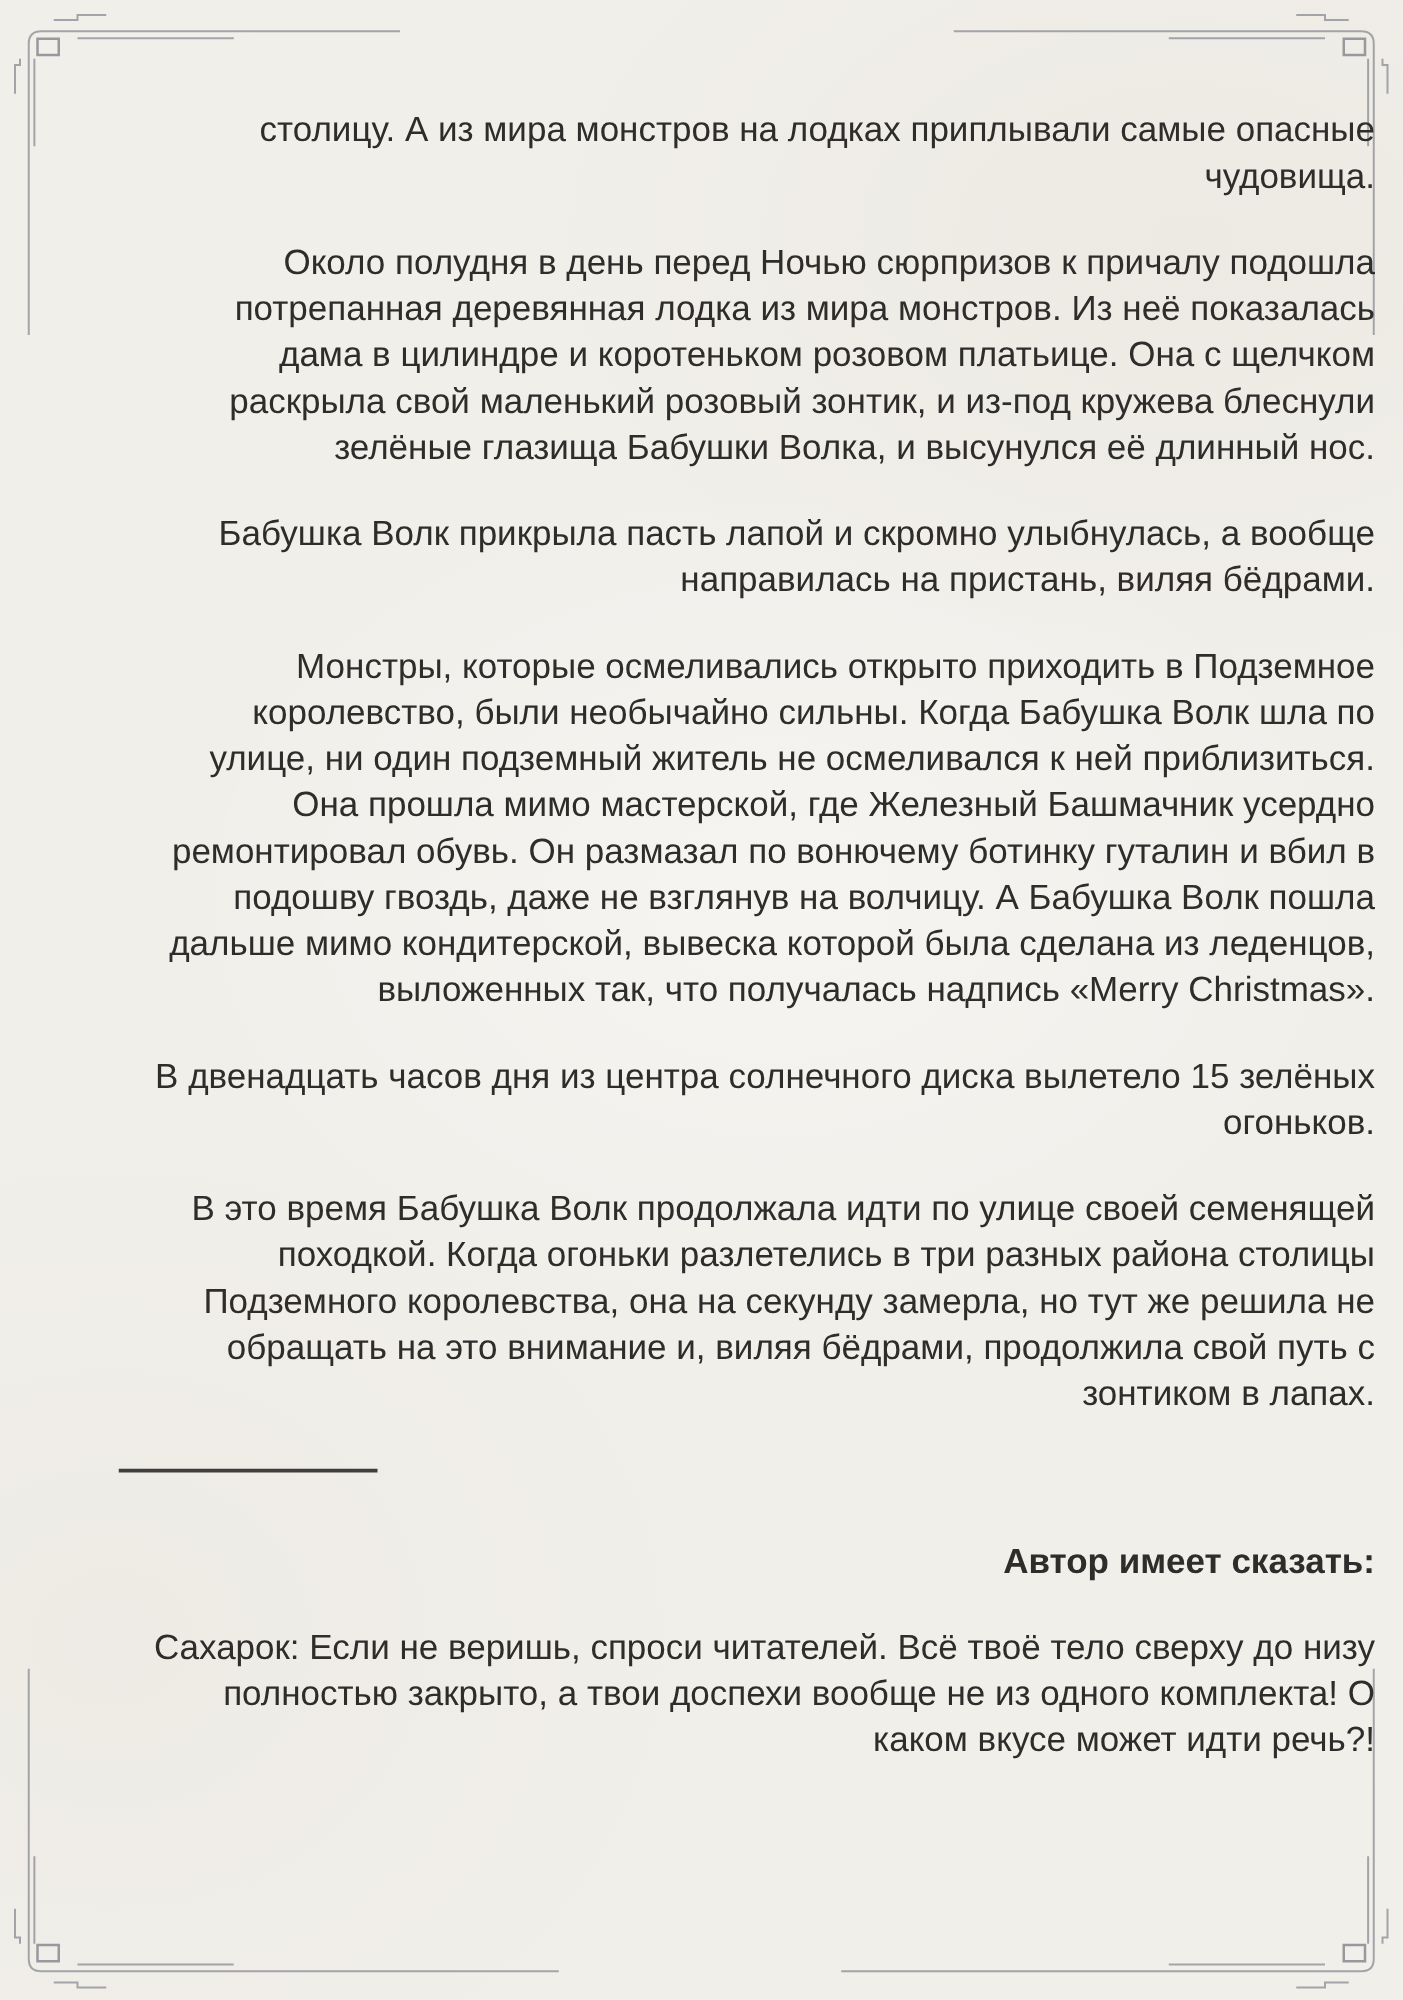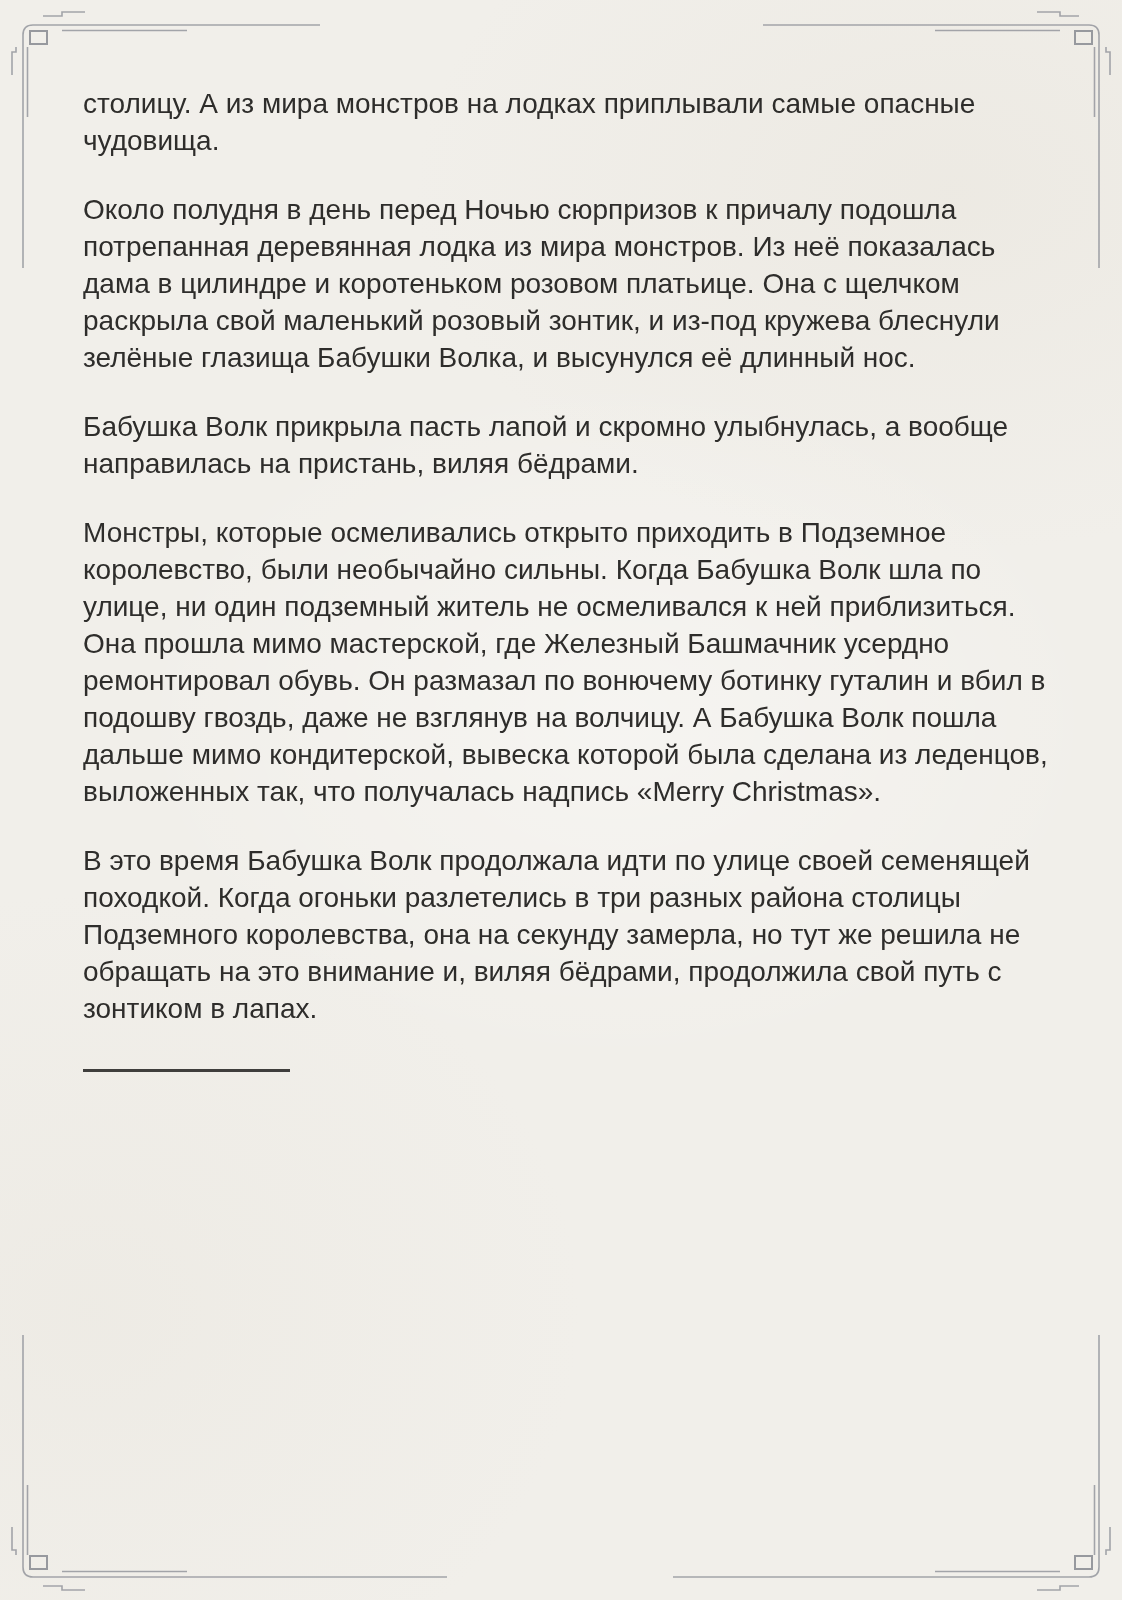--- a/index.html
+++ b/index.html
@@ -23,26 +23,27 @@
     inset: 0;
   }
   .frame {
     position: absolute;
     top: 0;
     left: 0;
     pointer-events: none;
   }
   .content {
     position: absolute;
-    left: 83px;
+    left: 95px;
     top: 85px;
     width: 1005px;
     font-size: 28px;
     line-height: 37px;
     color: var(--ink, #2e2d2b);
+    text-align: right;
   }
   .para {
     margin: 0 0 32px 0;
     white-space: pre-line;
   }
   .para.heading {
     font-weight: bold;
   }
   .divider {
     width: 207px;
@@ -101,21 +102,27 @@
       <p class="para">Бабушка Волк прикрыла пасть лапой и скромно улыбнулась, а вообще
 направилась на пристань, виляя бёдрами.</p>
       <p class="para">Монстры, которые осмеливались открыто приходить в Подземное
 королевство, были необычайно сильны. Когда Бабушка Волк шла по
 улице, ни один подземный житель не осмеливался к ней приблизиться.
 Она прошла мимо мастерской, где Железный Башмачник усердно
 ремонтировал обувь. Он размазал по вонючему ботинку гуталин и вбил в
 подошву гвоздь, даже не взглянув на волчицу. А Бабушка Волк пошла
 дальше мимо кондитерской, вывеска которой была сделана из леденцов,
 выложенных так, что получалась надпись «Merry Christmas».</p>
+      <p class="para">В двенадцать часов дня из центра солнечного диска вылетело 15 зелёных
+огоньков.</p>
       <p class="para">В это время Бабушка Волк продолжала идти по улице своей семенящей
 походкой. Когда огоньки разлетелись в три разных района столицы
 Подземного королевства, она на секунду замерла, но тут же решила не
 обращать на это внимание и, виляя бёдрами, продолжила свой путь с
 зонтиком в лапах.</p>
       <div class="divider"></div>
+      <p class="para heading">Автор имеет сказать:</p>
+      <p class="para">Сахарок: Если не веришь, спроси читателей. Всё твоё тело сверху до низу
+полностью закрыто, а твои доспехи вообще не из одного комплекта! О
+каком вкусе может идти речь?!</p>
     </div>
 
 </div>
 
 </body></html>

